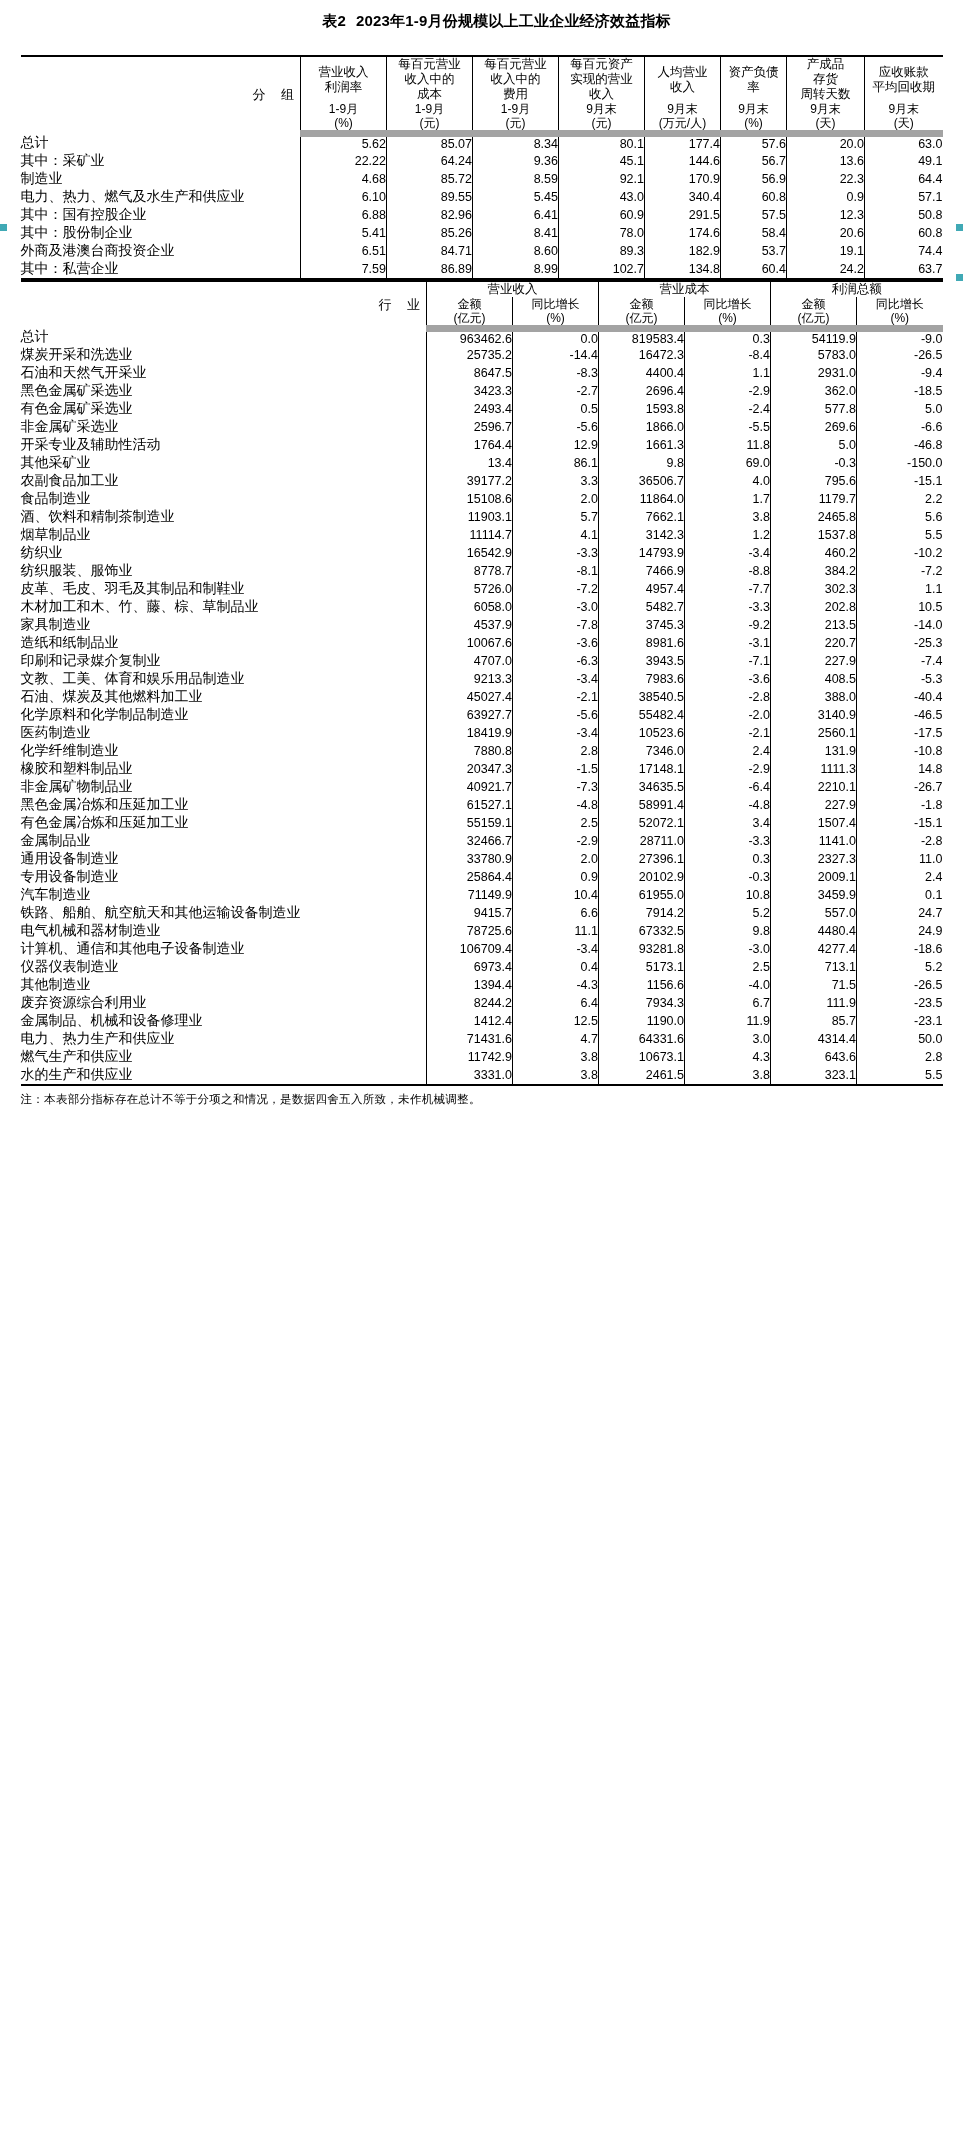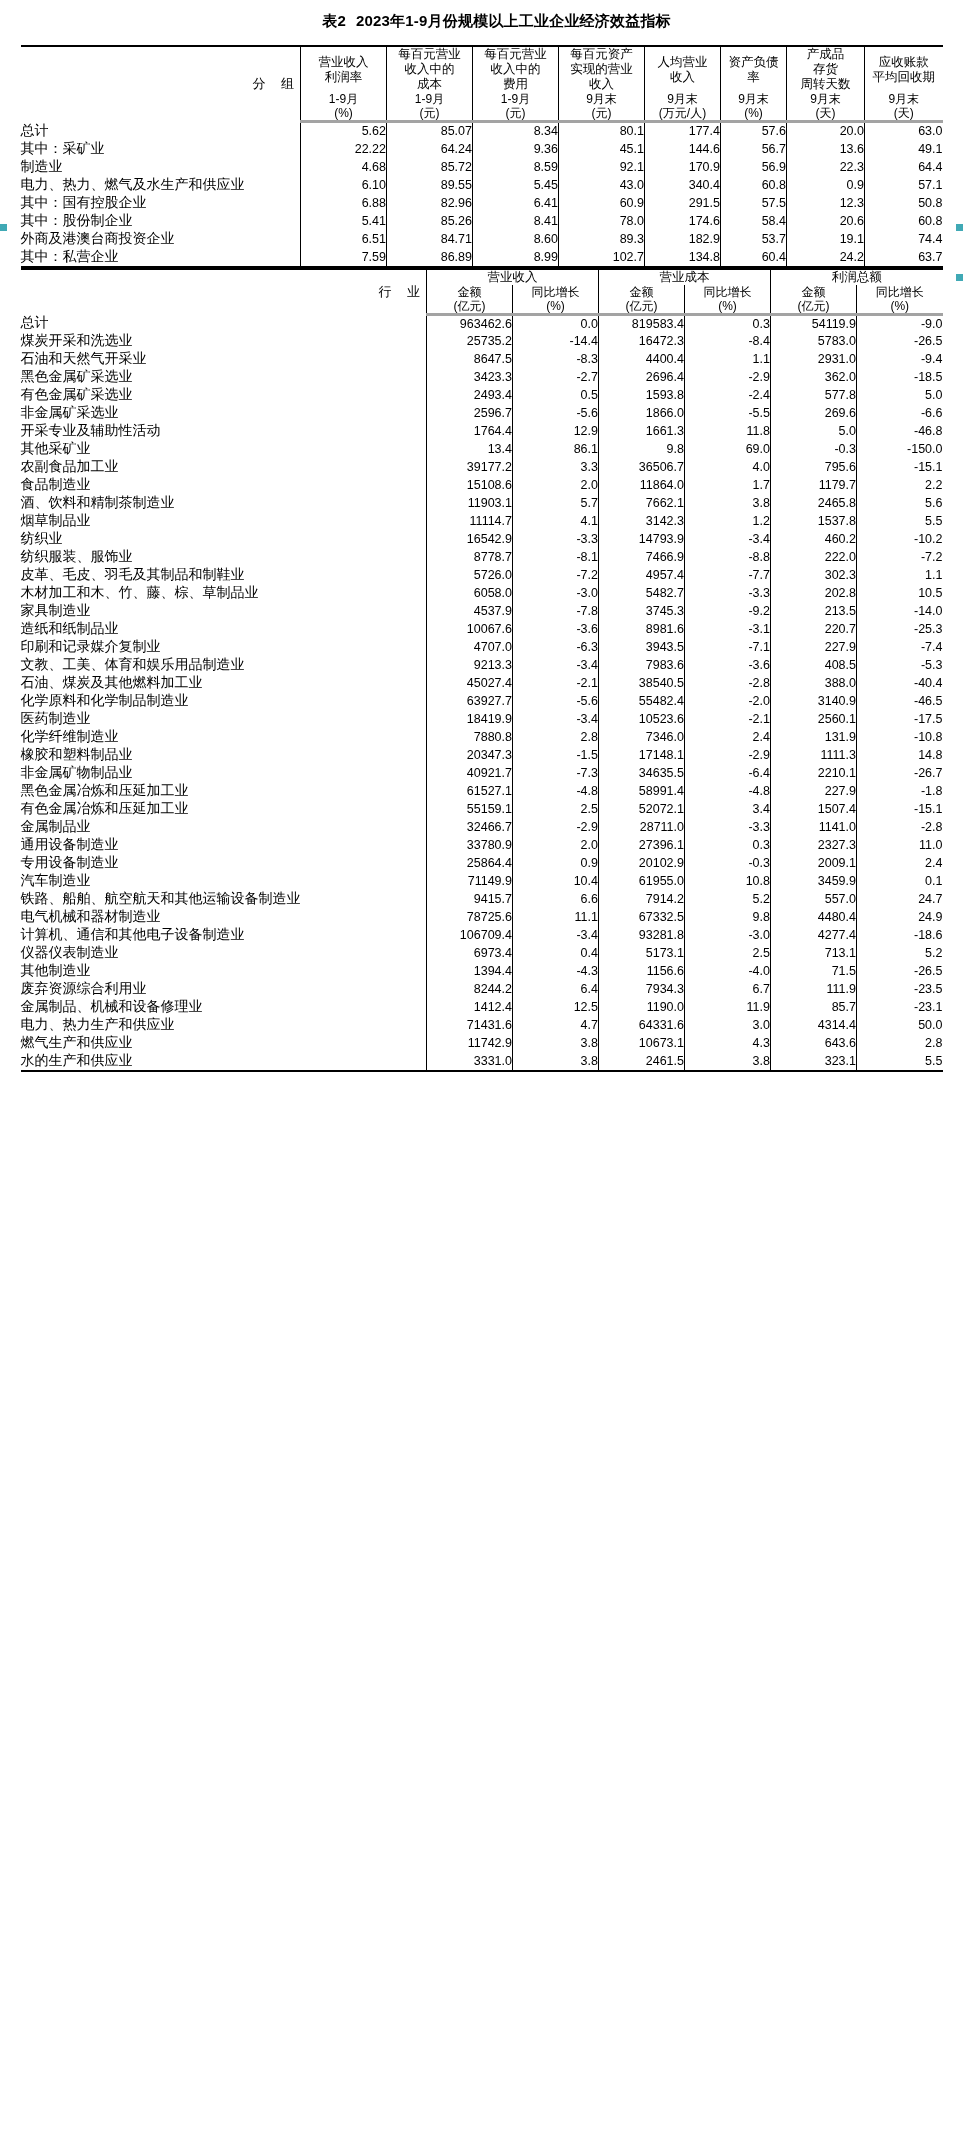--- a/index.html
+++ b/index.html
@@ -23,40 +23,40 @@
   }
 
   
   .table-title {
     text-align: center;
     font-weight: bold;
     font-size: 15px;
     letter-spacing: 0.2px;
     font-family: "Liberation Sans", "DejaVu Sans", sans-serif;
   }
-  #table2-title { padding-top: 12px; padding-bottom: 14px; margin-left: 30px; }
+  #table2-title { padding-top: 12px; padding-bottom: 24px; margin-left: 30px; }
   #table3-title { padding-top: 42px; padding-bottom: 36px; }
   .title-num { margin-right: 10px; }
 
   
   .stat-table {
     border-collapse: collapse;
     width: 922px;
     margin: 0 auto;
     font-size: 12px;
     table-layout: fixed;
   }
   .stat-table td, .stat-table th {
     padding: 0;
     font-weight: normal;
     vertical-align: middle;
   }
   .rule-top  { border-top: 2.2px solid #000; }
   .rule-bot  { border-bottom: 2.2px solid #000; }
-  .rule-thin { border-bottom: 3px solid #a3a3a3; }
+  .rule-thin { border-bottom: 7px solid #a3a3a3; }
   .vline-l   { border-left: 1px solid #000; }
 
   .hdr-cell {
     text-align: center;
     font-size: 12.5px;
     line-height: 15px;
     font-family: "Liberation Sans", "DejaVu Sans", sans-serif;
     padding: 3px 1px;
   }
   .hdr-stub {
@@ -458,21 +458,21 @@
           <td class="num vline-l">-3.4</td>
           <td class="num vline-l">460.2</td>
           <td class="num vline-l">-10.2</td>
         </tr>
         <tr>
           <td class="row-label ind-ind">纺织服装、服饰业</td>
           <td class="num vline-l">8778.7</td>
           <td class="num vline-l">-8.1</td>
           <td class="num vline-l">7466.9</td>
           <td class="num vline-l">-8.8</td>
-          <td class="num vline-l">222.0</td>
+          <td class="num vline-l">384.2</td>
           <td class="num vline-l">-7.2</td>
         </tr>
         <tr>
           <td class="row-label ind-ind">皮革、毛皮、羽毛及其制品和制鞋业</td>
           <td class="num vline-l">5726.0</td>
           <td class="num vline-l">-7.2</td>
           <td class="num vline-l">4957.4</td>
           <td class="num vline-l">-7.7</td>
           <td class="num vline-l">302.3</td>
           <td class="num vline-l">1.1</td>
@@ -716,17 +716,18 @@
           <td class="num vline-l rule-bot">3331.0</td>
           <td class="num vline-l rule-bot">3.8</td>
           <td class="num vline-l rule-bot">2461.5</td>
           <td class="num vline-l rule-bot">3.8</td>
           <td class="num vline-l rule-bot">323.1</td>
           <td class="num vline-l rule-bot">5.5</td>
         </tr>
       </tbody>
   </table>
 
+  <div class="note">注：本表部分指标存在总计不等于分项之和情况，是数据四舍五入所致，未作机械调整。</div>
 
   <div class="edge-mark" style="left:0px;  top:224px; width:7px; height:7px;"></div>
   <div class="edge-mark" style="right:0px; top:224px; width:7px; height:7px;"></div>
   <div class="edge-mark" style="right:0px; top:274px; width:7px; height:7px;"></div>
 </div>
 
 </body></html>

